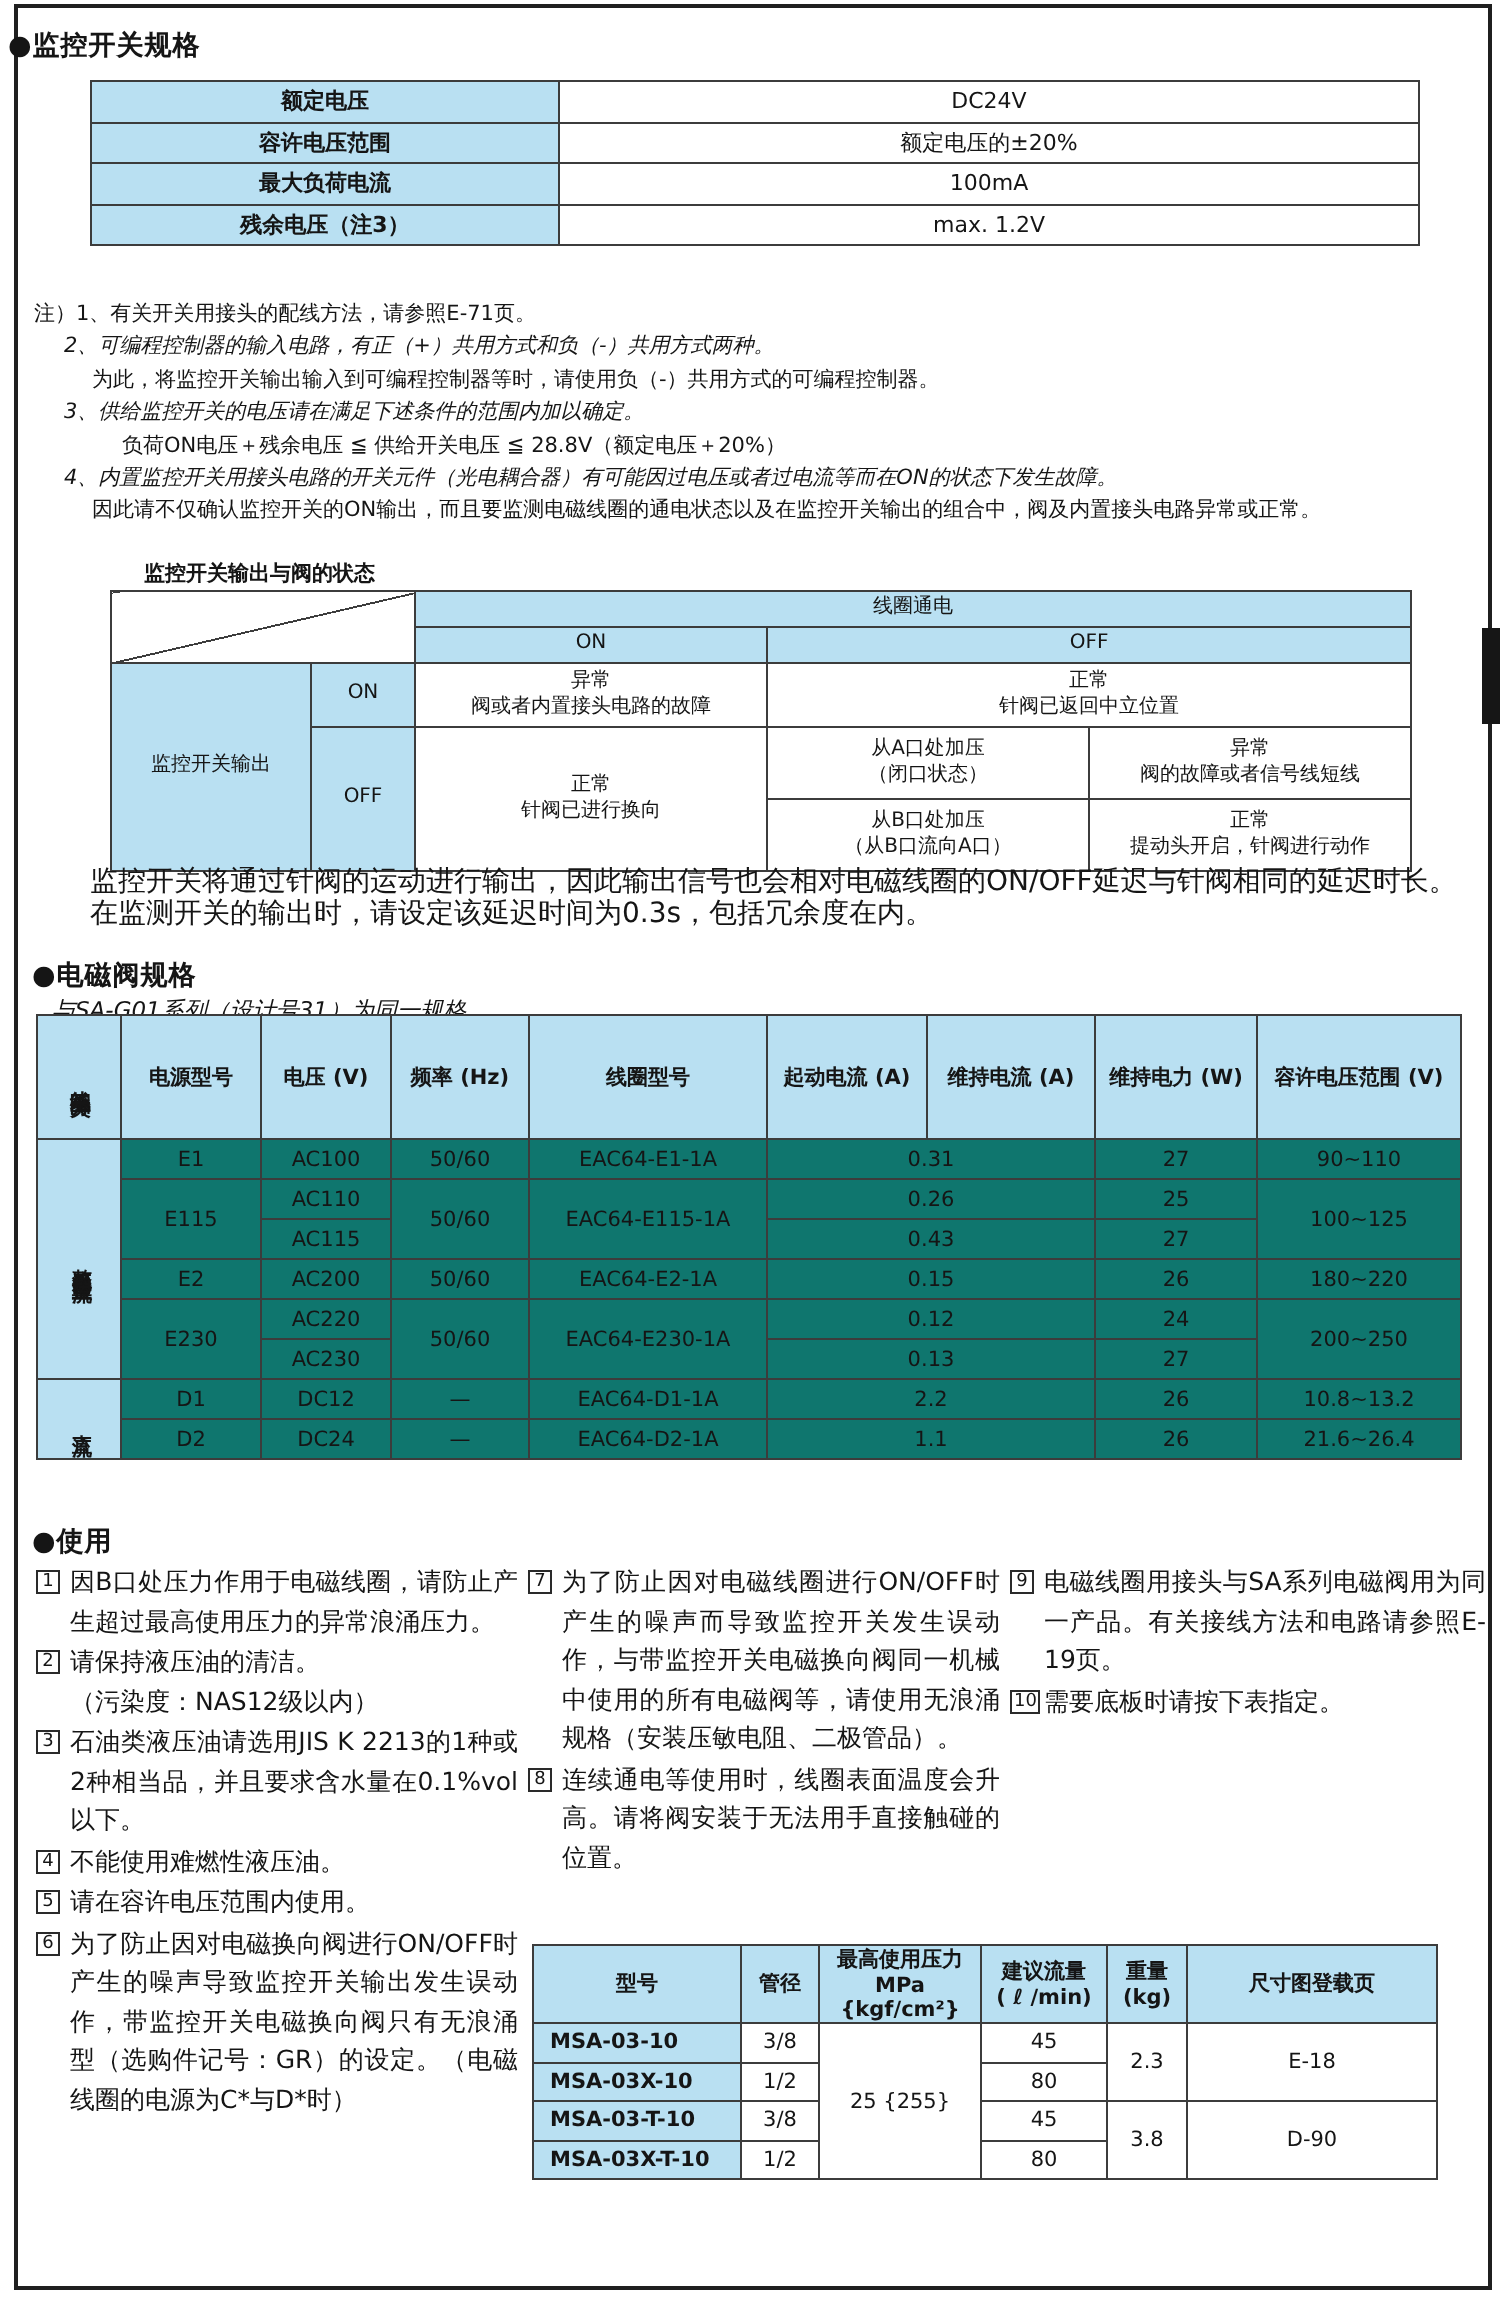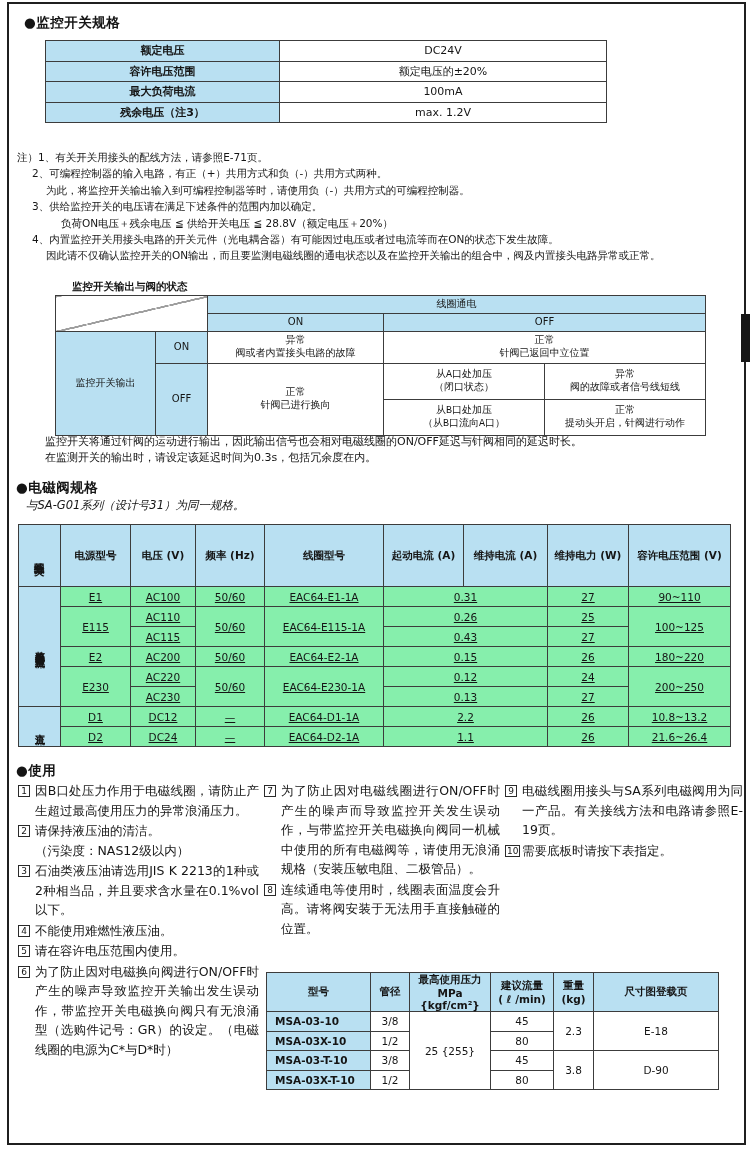--- a/index.html
+++ b/index.html
@@ -12,48 +12,48 @@
     border:2px solid #1f1f1f; pointer-events:none; }
   .abs { position:absolute; }
   .sec-title { font-size:13.5px; font-weight:bold; letter-spacing:0.5px; }
   .sub { font-size:11.5px; }
 
   table { border-collapse:collapse; table-layout:fixed; }
   th, td { border:1px solid #3c3c3c; font-weight:normal; text-align:center; vertical-align:middle; }
   .pre { white-space:pre-line; }
 
   
-  .t1 { width:562px; font-size:11px; }
+  .t1 { width:665px; font-size:11px; }
   .t1 th { width:234px; background:#b9e0f2; height:20.5px; font-weight:bold; }
   .t1 td { background:#fff; }
 
   
   .notes { font-size:10.5px; line-height:16.4px; }
   .ind0 { padding-left:0; }
-  .ind1 { padding-left:15px; }
+  .ind1 { padding-left:15px;font-style:italic; }
   .ind2 { padding-left:29px; }
   .ind3 { padding-left:44px; }
 
   
   .st-title { font-size:10.5px; font-weight:bold; }
   .st { width:650px; font-size:10px; line-height:1.25;border-radius:21px; }
   .st th { background:#b9e0f2; }
-  .st td { background:#fff;font-family:Liberation Mono, monospace; }
+  .st td { background:#fff; }
   .st .diag { background:#fff;
     background-image:linear-gradient(to bottom right, transparent 49.4%, #3c3c3c 49.4%, #3c3c3c 50.8%, transparent 50.8%); }
   .st tr.h1 { height:18px; } .st tr.h2 { height:18px; }
   .st tr.r1 { height:32px; } .st tr.r2 { height:36px; } .st tr.r3 { height:36px; }
-  .fnote { font-size:11px; line-height:15.5px; }
+  .fnote { font-size:14px; line-height:15.5px; }
 
   
   .sol { width:712px; font-size:10.5px; }
   .sol th { background:#b9e0f2; font-weight:bold; }
   .sol tr.hd { height:62px; }
   .sol tr.b { height:20px; }
-  .sol td { background:#86efac;text-decoration:underline; }
+  .sol td { background:#0f766e; }
   .vert { writing-mode:vertical-rl; text-orientation:upright; letter-spacing:1px; line-height:1; }
   .sol .grp { font-weight:bold; font-size:10px; }
 
   
   .usage { font-size:12.5px; line-height:19.5px; text-align:justify; }
   .uitem { position:relative; padding-left:17px; margin-bottom:1px; }
   .nbox { position:absolute; left:0; top:4px; display:inline-block; min-width:12px; height:12px;
     line-height:11px; border:1px solid #2a2a2a; font-size:9px; text-align:center; padding:0 1px; }
   .utext { white-space:pre-line; }
 
@@ -65,21 +65,21 @@
   .mt td.mname { background:#b9e0f2; text-align:left; padding-left:8px; font-weight:bold; }
 
   .side-tab { position:absolute; right:0; top:314px; width:9px; height:48px; background:#161616; }
 </style>
 </head>
 <body>
 
 <div class="frame"></div>
 <div class="side-tab"></div>
 
-<div class="abs sec-title" style="left:24px; top:14px;">●监控开关规格</div>
+<div class="abs sec-title" style="left:4px; top:14px;">●监控开关规格</div>
 
 <table class="t1 abs" style="left:45px; top:40px;">
   <tbody>
       <tr>
     <th>额定电压</th>
     <td>DC24V</td>
   </tr>
   <tr>
     <th>容许电压范围</th>
     <td>额定电压的±20%</td>
@@ -151,21 +151,21 @@
   </table>
 
 <div class="abs fnote" style="left:45px; top:434px; width:690px;">
   <div>监控开关将通过针阀的运动进行输出，因此输出信号也会相对电磁线圈的ON/OFF延迟与针阀相同的延迟时长。</div>
   <div>在监测开关的输出时，请设定该延迟时间为0.3s，包括冗余度在内。</div>
 </div>
 
 <div class="abs sec-title" style="left:16px; top:479px;">●电磁阀规格</div>
 <div class="abs sub" style="left:26px; top:498px;font-style:italic;">与SA-G01系列（设计号31）为同一规格。</div>
 
-<table class="sol abs" style="left:18px; top:524px;">
+<table class="sol abs" style="left:18px; top:507px;">
   <colgroup>
     <col style="width:42px">
       <col style="width:70px">
       <col style="width:65px">
       <col style="width:69px">
       <col style="width:119px">
     <col style="width:80px">
       <col style="width:84px">
       <col style="width:81px">
       <col style="width:102px">

